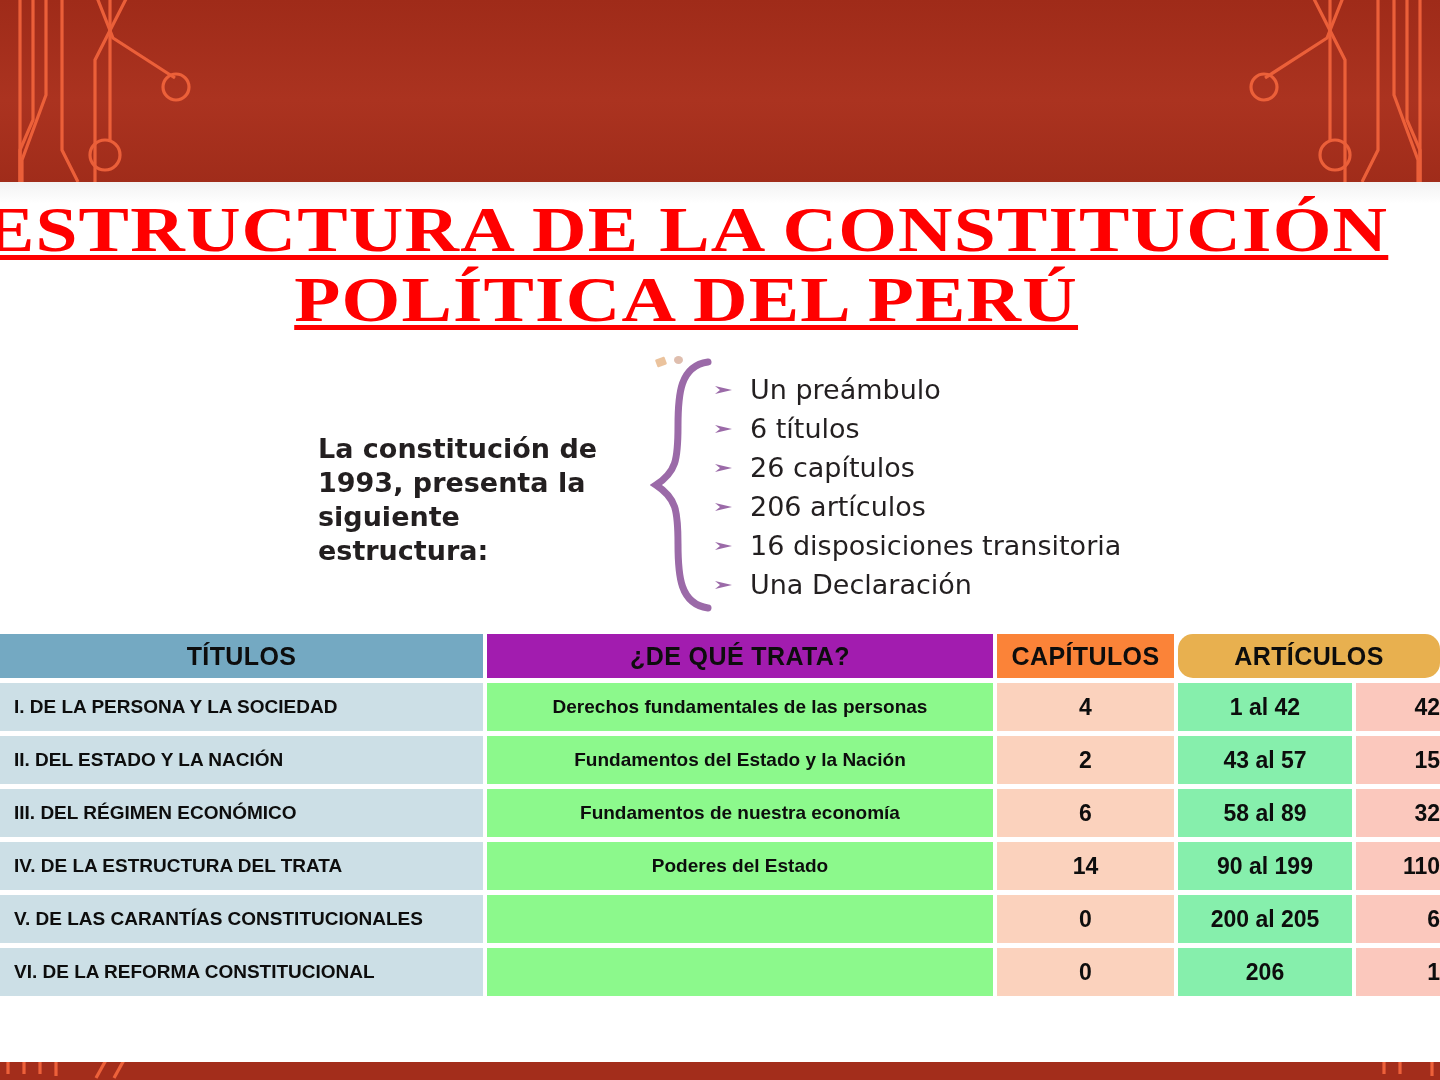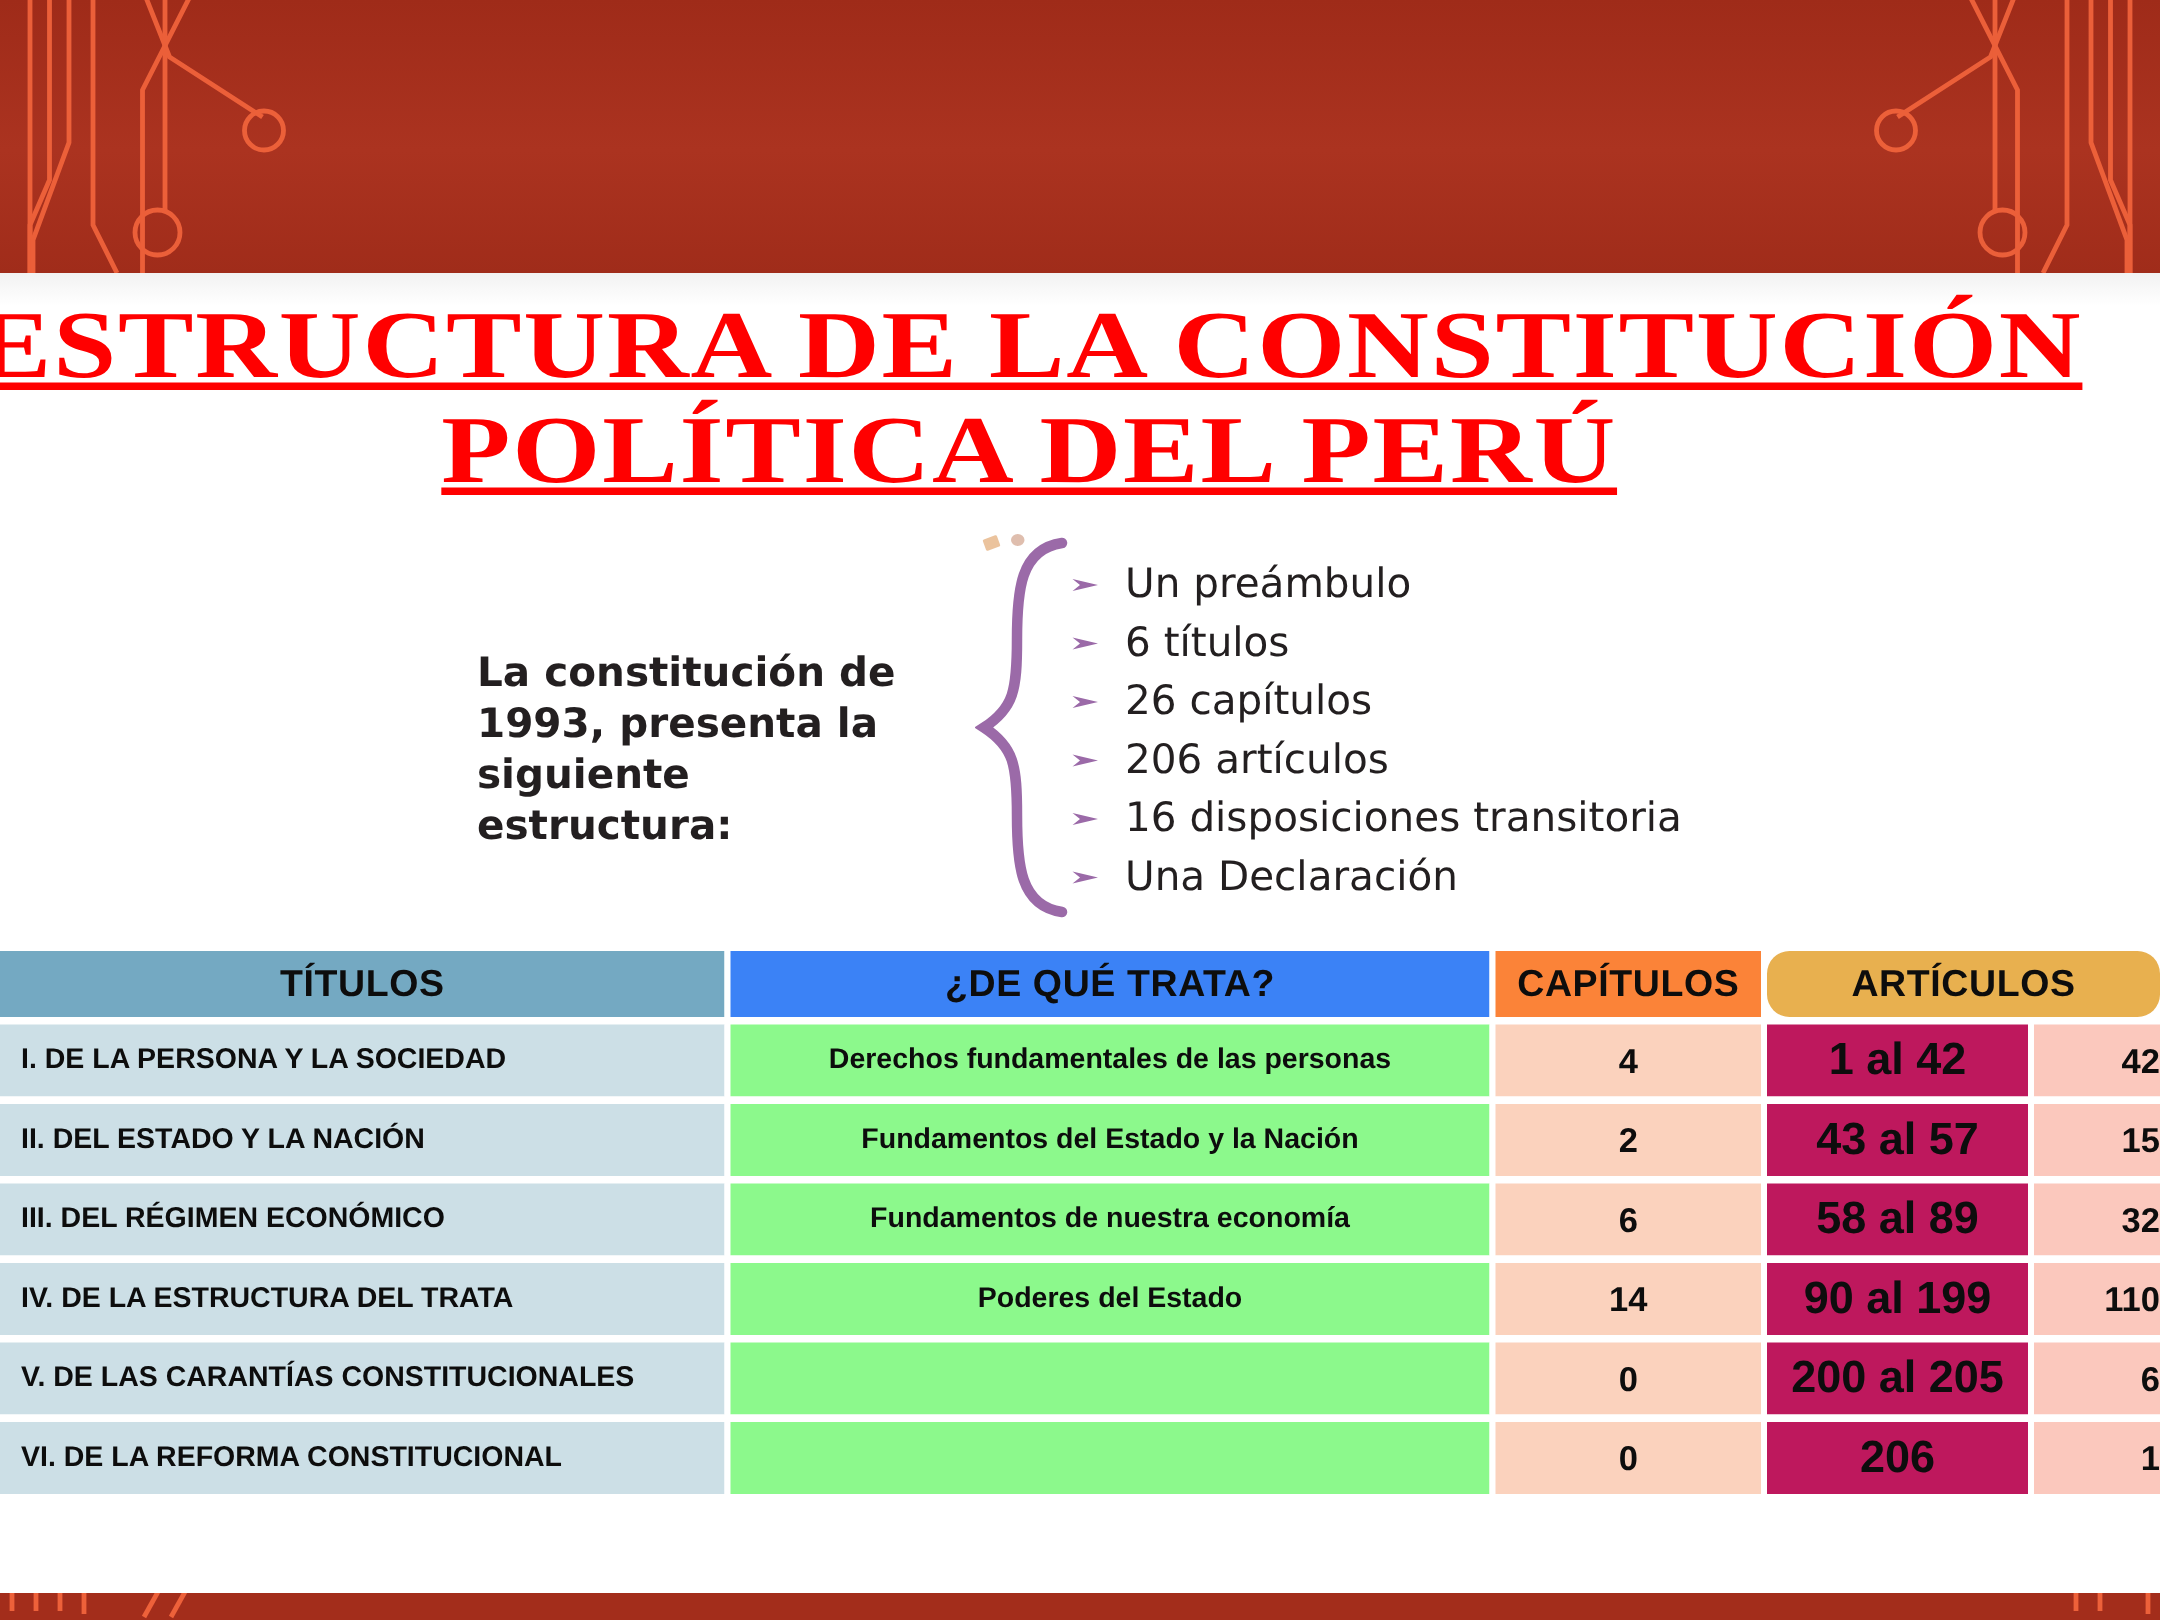--- a/index.html
+++ b/index.html
@@ -133,21 +133,21 @@
   .hdr {
     height: 44px;
     font-size: 25px;
     font-weight: bold;
     color: #0d0d0d;
     text-align: center;
     letter-spacing: .4px;
     font-family: "Liberation Sans", sans-serif;
   }
   .hdr-titulos   { background: #74a9c2; }
-  .hdr-trata     { background: #3b82f6; margin-left: 24px; }
+  .hdr-trata     { background: #a21caf; margin-left: 24px; }
   .hdr-capitulos { background: #fb8338; }
   .hdr-articulos { background: #e8b04f; border-radius: 15px; }
   .hdr-spacer    { background: #ffffff; }
 
   .row-gap td { height: 5px; background: #ffffff; padding: 0; }
 
   .cell {
     height: 48px;
     font-size: 19px;
     font-weight: bold;
@@ -162,23 +162,23 @@
   .c-trata {
     background: #8cf98c;
     text-align: center;
   }
   .c-num {
     background: #fbd2bd;
     text-align: center;
     font-size: 23px;
   }
   .c-art-range {
-    background: #be185d;
+    background: #86efac;
     text-align: center;
-    font-size: 30px;
+    font-size: 23px;
   }
   .c-art-count {
     background: #fbc8bd;
     text-align: right;
     font-size: 23px;
   }
 
   .vline { background: #ffffff; width: 4px; }
 
   

